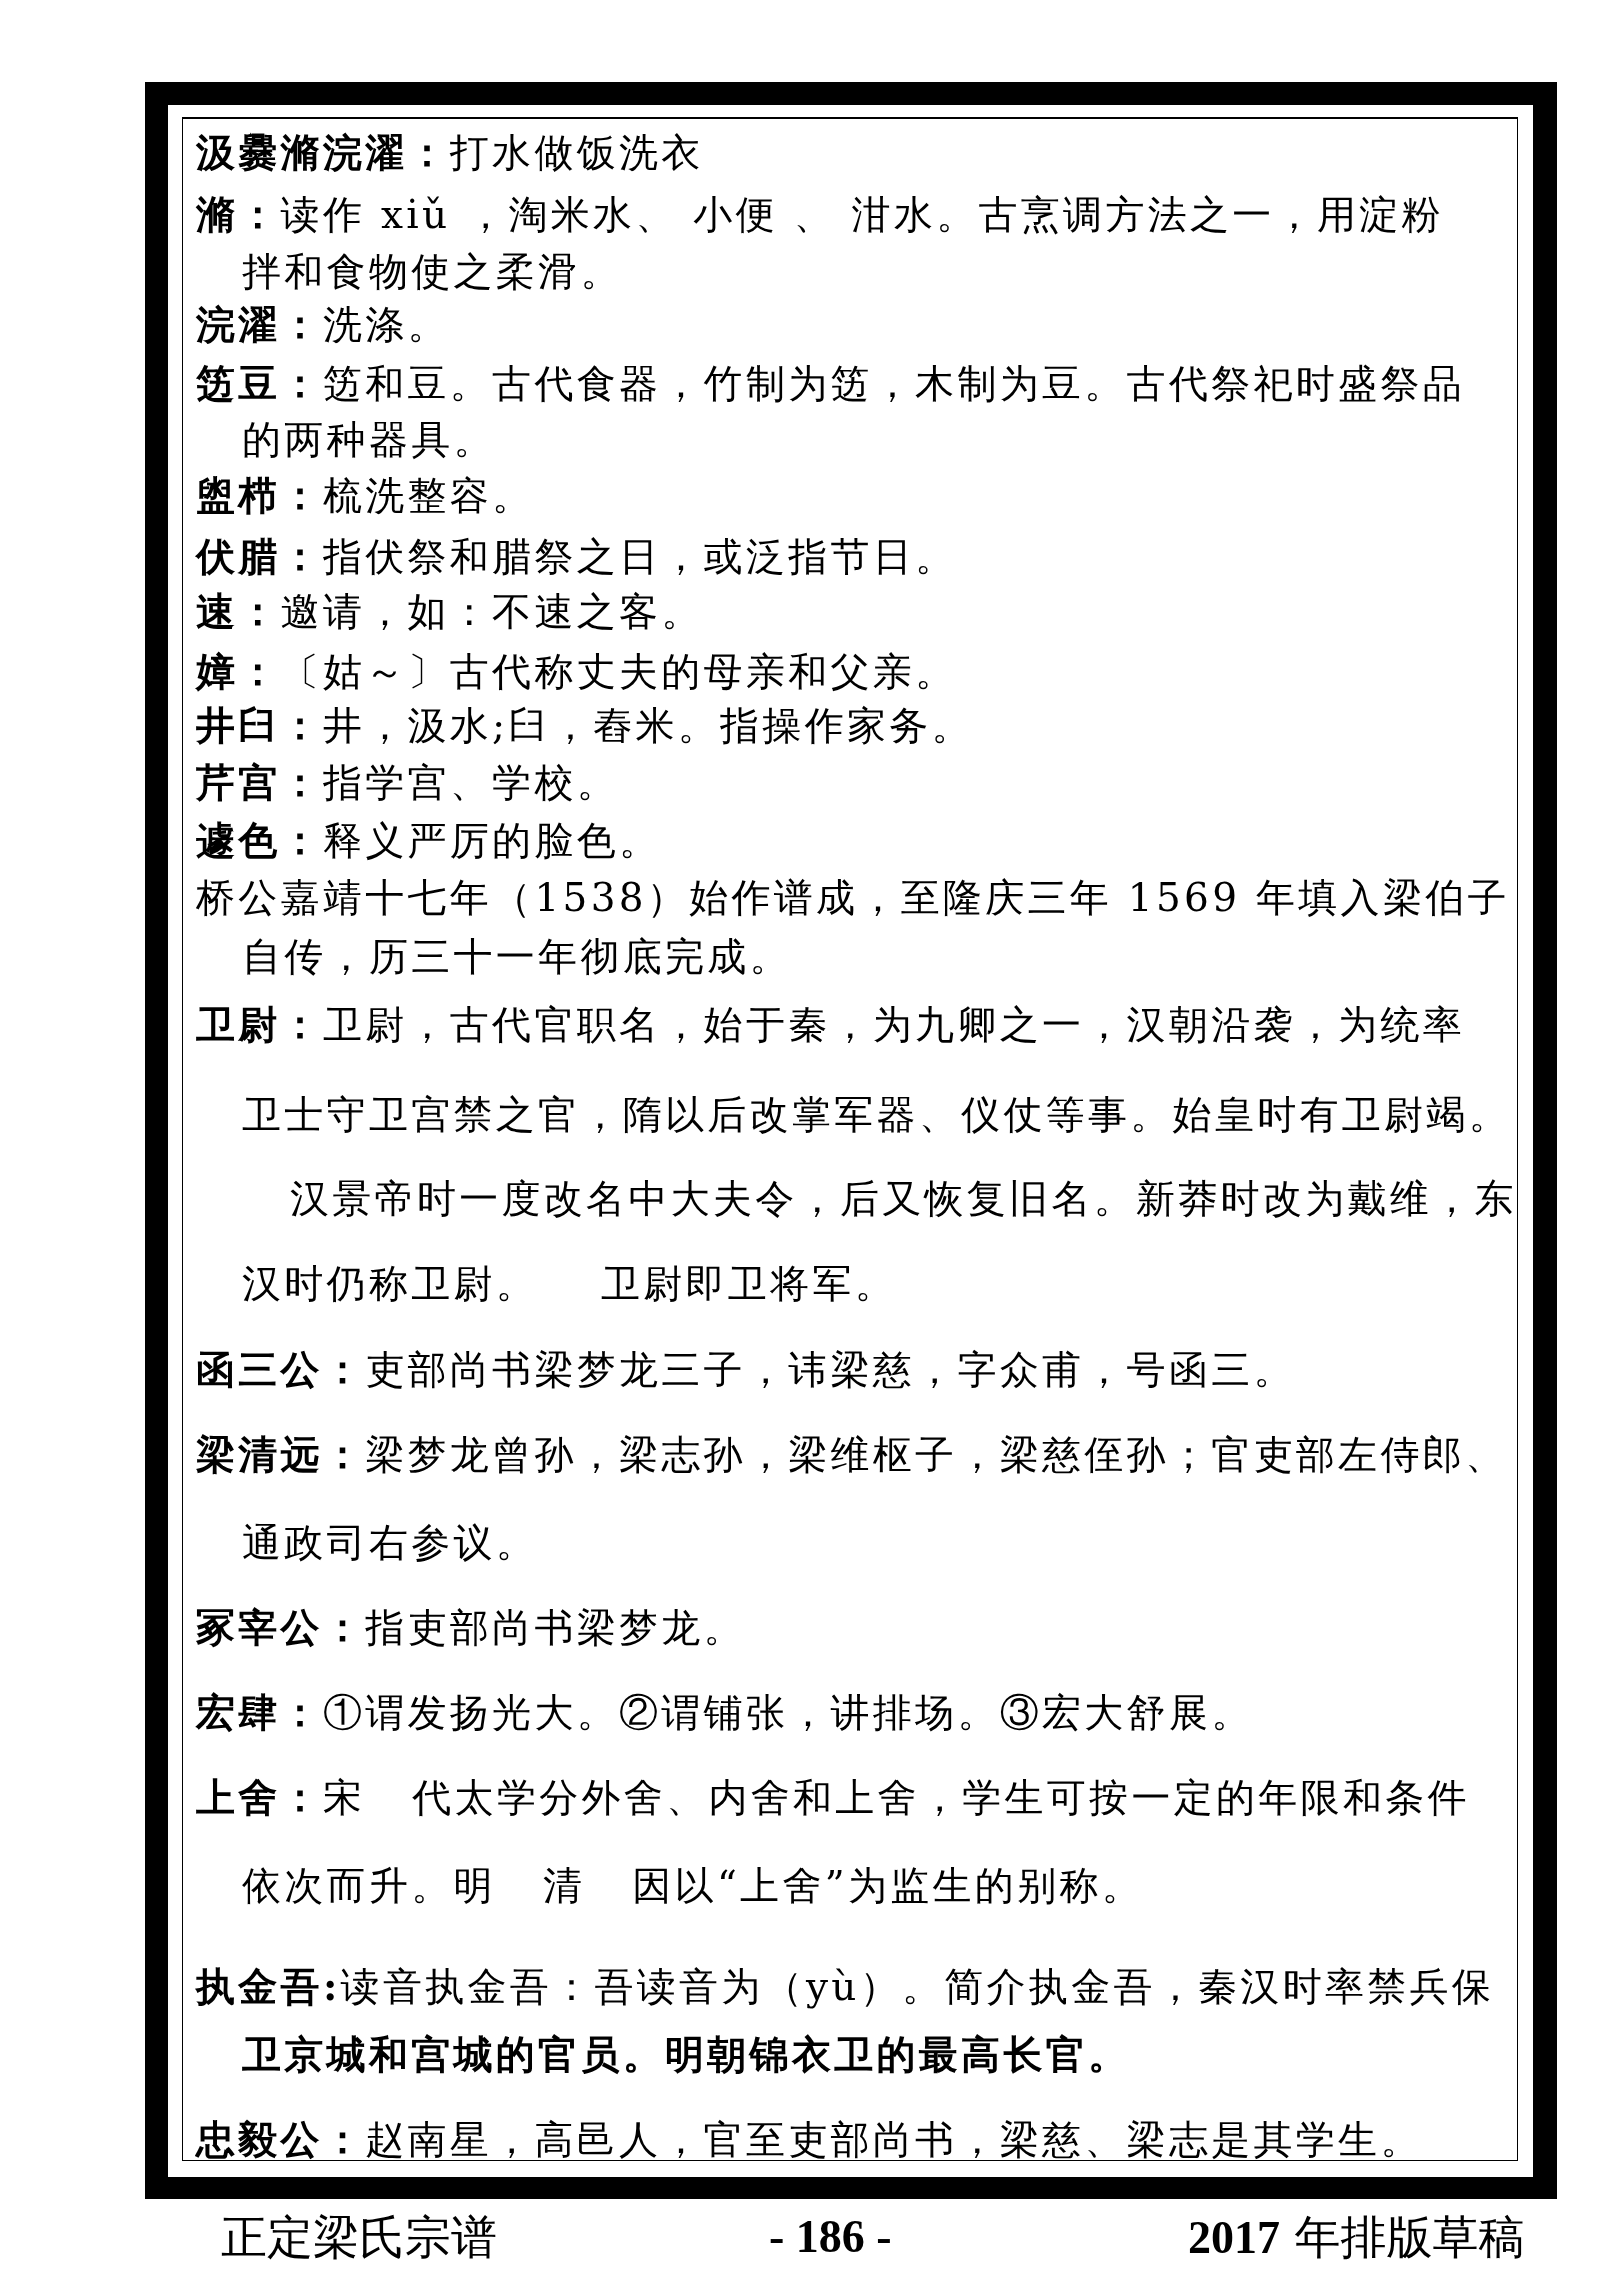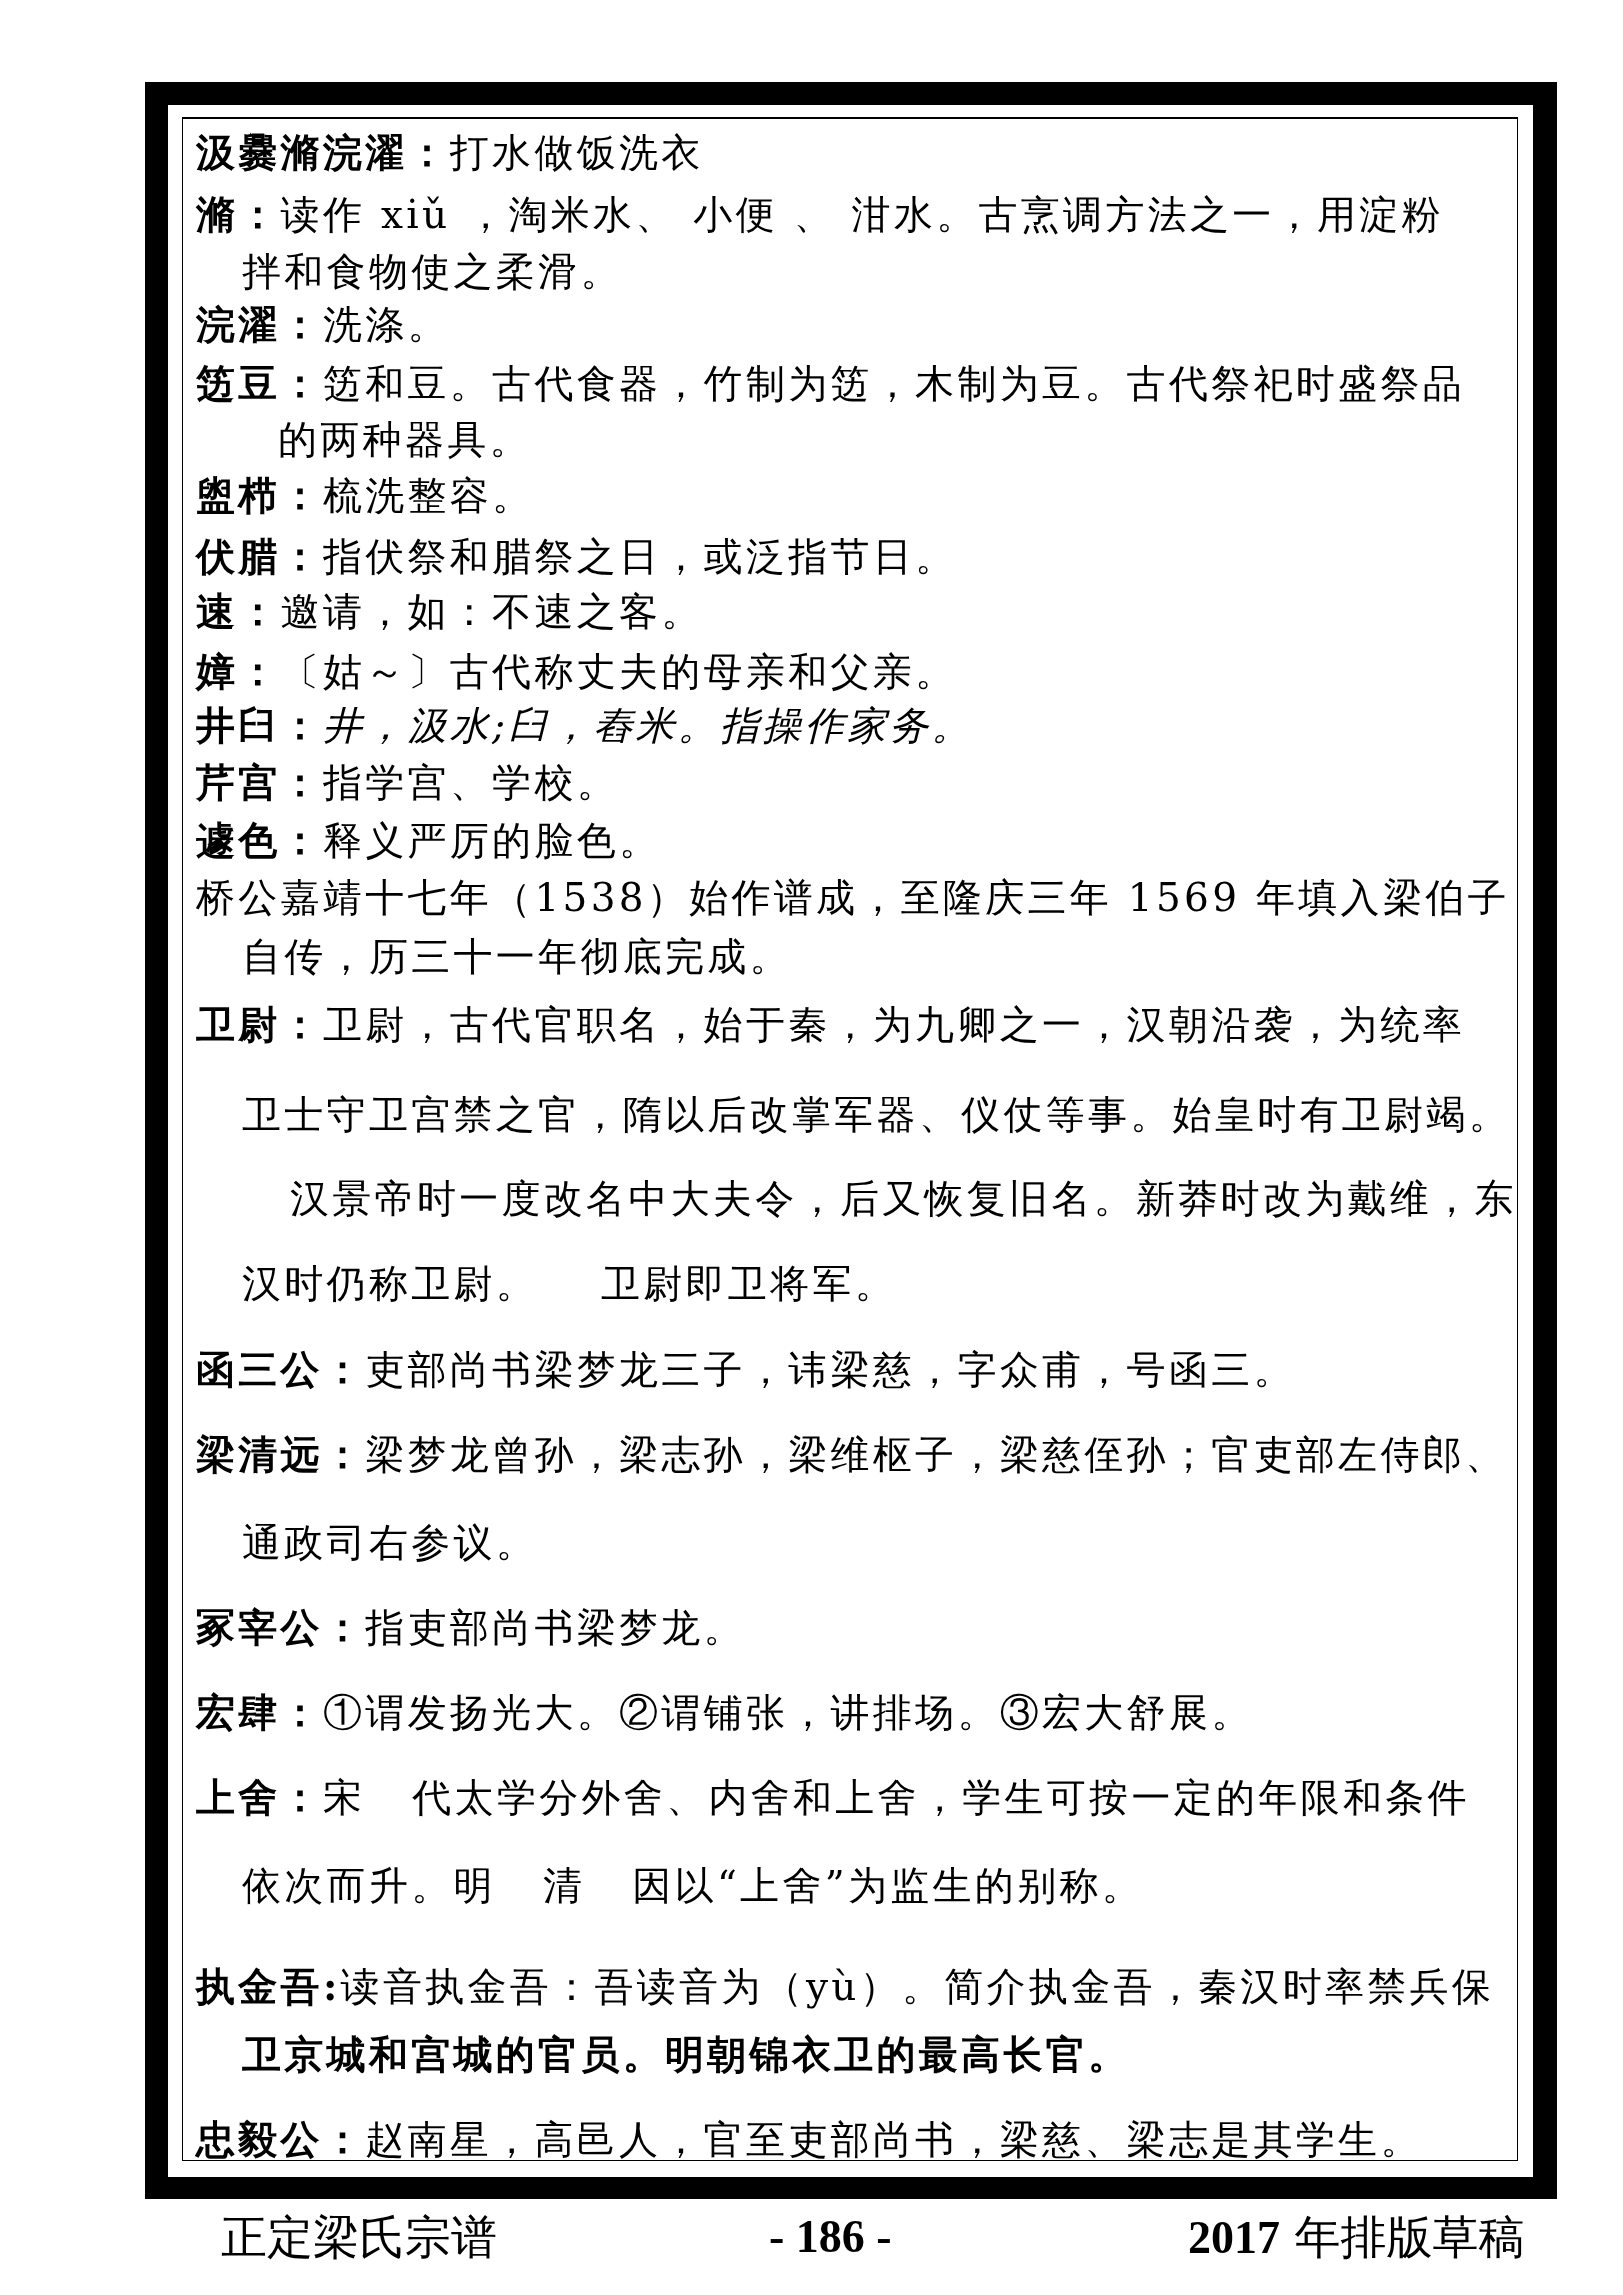--- a/index.html
+++ b/index.html
@@ -27,26 +27,26 @@
 <div class="frame-outer"></div>
 <div class="frame-inner-white"></div>
 <div class="frame-thin"></div>
 
 <div id="entries">
     <div class="line" style="top: 128px;"><span class="term">汲爨滫浣濯：</span><span style="white-space: pre; margin-top: 46px;">打水做饭洗衣</span></div>
     <div class="line" style="top: 190px;"><span class="term">滫：</span><span style="white-space: pre;">读作 xiǔ ，淘米水、 小便 、 泔水。古烹调方法之一，用淀粉</span></div>
     <div class="line indent" style="top: 247px;"><span style="white-space: pre;">拌和食物使之柔滑。</span></div>
     <div class="line" style="top: 300px;"><span class="term">浣濯：</span><span style="white-space: pre;">洗涤。</span></div>
     <div class="line" style="top: 359px;"><span class="term">笾豆：</span><span style="white-space: pre;">笾和豆。古代食器，竹制为笾，木制为豆。古代祭祀时盛祭品</span></div>
-    <div class="line indent" style="top: 415px;"><span style="white-space: pre; margin-left: 36px;">的两种器具。</span></div>
+    <div class="line indent" style="top: 415px;"><span style="white-space: pre;">的两种器具。</span></div>
     <div class="line" style="top: 471px;"><span class="term">盥栉：</span><span style="white-space: pre;">梳洗整容。</span></div>
     <div class="line" style="top: 532px;"><span class="term">伏腊：</span><span style="white-space: pre;">指伏祭和腊祭之日，或泛指节日。</span></div>
     <div class="line" style="top: 587px;"><span class="term">速：</span><span style="white-space: pre;">邀请，如：不速之客。</span></div>
     <div class="line" style="top: 647px;"><span class="term">嫜：</span><span style="white-space: pre;">〔姑～〕古代称丈夫的母亲和父亲。</span></div>
-    <div class="line" style="top: 701px;"><span class="term">井臼：</span><span style="white-space: pre; font-style: italic;">井，汲水;臼，舂米。指操作家务。</span></div>
+    <div class="line" style="top: 701px;"><span class="term">井臼：</span><span style="white-space: pre;">井，汲水;臼，舂米。指操作家务。</span></div>
     <div class="line" style="top: 758px;"><span class="term">芹宫：</span><span style="white-space: pre;">指学宫、学校。</span></div>
     <div class="line" style="top: 816px;"><span class="term">遽色：</span><span style="white-space: pre;">释义严厉的脸色。</span></div>
     <div class="line" style="top: 873px;"><span style="white-space: pre;">桥公嘉靖十七年（1538）始作谱成，至隆庆三年 1569 年填入梁伯子</span></div>
     <div class="line indent" style="top: 932px;"><span style="white-space: pre;">自传，历三十一年彻底完成。</span></div>
     <div class="line" style="top: 1000px;"><span class="term">卫尉：</span><span style="white-space: pre;">卫尉，古代官职名，始于秦，为九卿之一，汉朝沿袭，为统率</span></div>
     <div class="line indent" style="top: 1090px;"><span style="white-space: pre;">卫士守卫宫禁之官，隋以后改掌军器、仪仗等事。始皇时有卫尉竭。</span></div>
     <div class="line indent" style="top: 1174px;"><span style="white-space: pre; margin-left: 48px;">汉景帝时一度改名中大夫令，后又恢复旧名。新莽时改为戴维，东</span></div>
     <div class="line indent" style="top: 1259px;"><span style="white-space: pre;">汉时仍称卫尉。    卫尉即卫将军。</span></div>
     <div class="line" style="top: 1345px;"><span class="term">函三公：</span><span style="white-space: pre;">吏部尚书梁梦龙三子，讳梁慈，字众甫，号函三。</span></div>
     <div class="line" style="top: 1430px;"><span class="term">梁清远：</span><span style="white-space: pre;">梁梦龙曾孙，梁志孙，梁维枢子，梁慈侄孙；官吏部左侍郎、</span></div>

